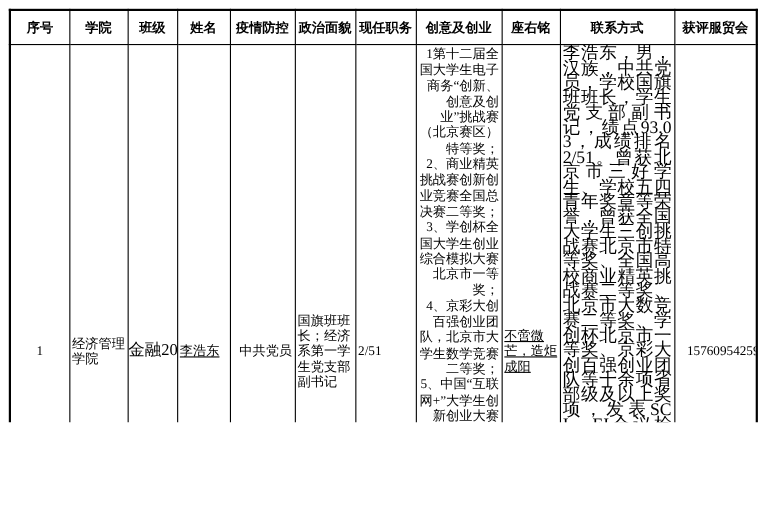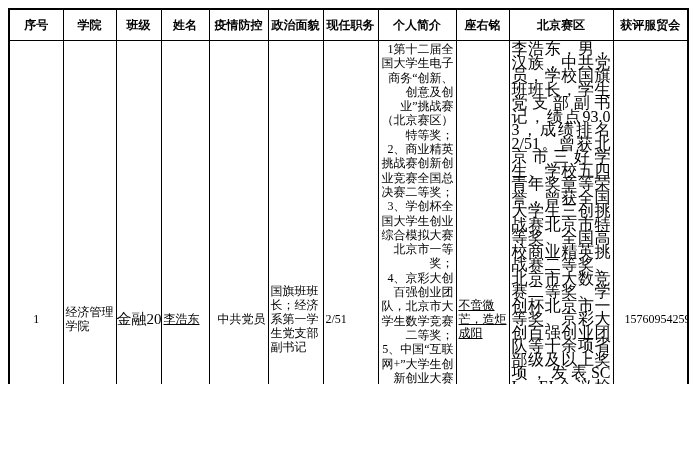--- a/index.html
+++ b/index.html
@@ -89,23 +89,23 @@
     </colgroup>
     <thead>
       <tr>
         <th>序号</th>
         <th>学院</th>
         <th>班级</th>
         <th>姓名</th>
         <th>疫情防控</th>
         <th>政治面貌</th>
         <th>现任职务</th>
-        <th>个人简介</th>
+        <th>创意及创业</th>
         <th>座右铭</th>
-        <th>北京赛区</th>
+        <th>联系方式</th>
         <th>获评服贸会</th>
       </tr>
     </thead>
     <tbody>
       <tr>
         <td class="c-index">1</td>
         <td class="c-college">经济管理学院</td>
         <td class="c-class">金融20-2</td>
         <td class="c-name">李浩东</td>
         <td class="c-political">中共党员</td>

